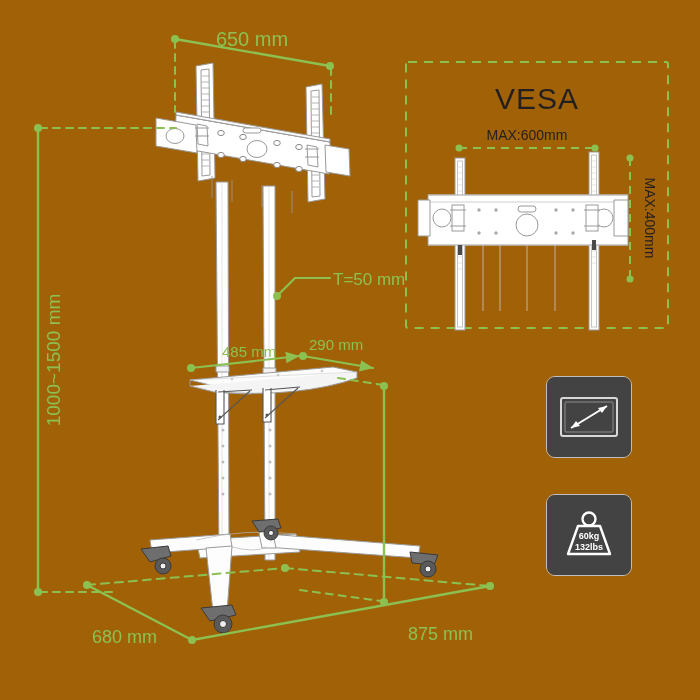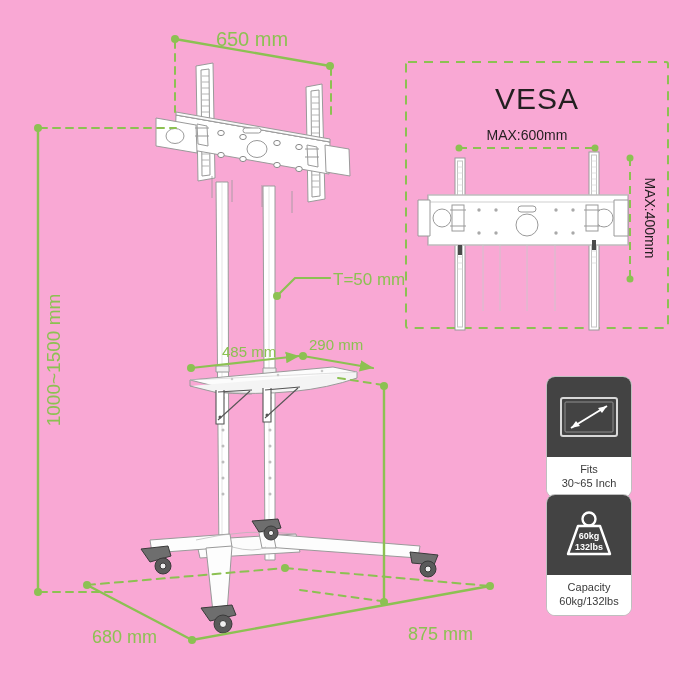--- a/index.html
+++ b/index.html
@@ -1,19 +1,19 @@
 <!DOCTYPE html>
 <html><head>
 <meta charset="utf-8">
 <title>TV Cart Dimension Diagram</title>
 <style>
   html,body{margin:0;padding:0;background:#ffffff;}
   body{width:700px;height:700px;overflow:hidden;
        font-family:"Liberation Sans","DejaVu Sans",sans-serif;}
-  #stage{position:relative;width:700px;height:700px;background:#f9a8d4;}
+  #stage{position:relative;width:700px;height:700px;background:#a16207;}
   #stage > svg{position:absolute;top:0;left:0;}
 
   .dimtext{fill:#8cc152;font-family:"Liberation Sans","DejaVu Sans",sans-serif;}
   .vesa-title{fill:#231f20;font-family:"Liberation Sans","DejaVu Sans",sans-serif;
               font-size:30px;letter-spacing:1px;}
   .vesa-dim{fill:#231f20;font-family:"Liberation Sans","DejaVu Sans",sans-serif;
             font-size:14px;}
 
   
   .card{position:absolute;width:86px;border:1px solid #bfbfbf;border-radius:9px;
@@ -365,34 +365,26 @@
       <svg width="62" height="44" viewBox="0 0 62 44">
         <rect x="3" y="3" width="56" height="38" rx="2" fill="#434343" stroke="#d8d8d8" stroke-width="2"></rect>
         <rect x="7" y="7" width="48" height="30" rx="1" fill="#434343" stroke="#8f8f8f" stroke-width="1"></rect>
         <g stroke="#ffffff" stroke-width="2">
           <line x1="13" y1="33" x2="49" y2="11"></line>
           <path d="M13 33 l9 -2 l-4 -5 z" fill="#ffffff" stroke="none"></path>
           <path d="M49 11 l-9 2 l4 5 z" fill="#ffffff" stroke="none"></path>
         </g>
       </svg>
     </div>
-    <div class="card-cap">
-      <div>Fits</div>
-      <div>30~65 Inch</div>
-    </div>
   </div>
 
   <div class="card" id="card-cap">
     <div class="card-ico">
       <svg width="58" height="50" viewBox="0 0 58 50">
         <circle cx="29" cy="9" r="6.5" fill="#434343" stroke="#ffffff" stroke-width="2.4"></circle>
         <path d="M18 16 L40 16 L50 44 L8 44 Z" fill="#434343" stroke="#ffffff" stroke-width="2.4" stroke-linejoin="round"></path>
         <text x="29" y="29" text-anchor="middle" fill="#ffffff" font-family="Liberation Sans, sans-serif" font-size="9" font-weight="bold">60kg</text>
         <text x="29" y="40" text-anchor="middle" fill="#ffffff" font-family="Liberation Sans, sans-serif" font-size="9" font-weight="bold">132lbs</text>
       </svg>
     </div>
-    <div class="card-cap">
-      <div>Capacity</div>
-      <div>60kg/132lbs</div>
-    </div>
   </div>
 
 </div>
 
 </body></html>

